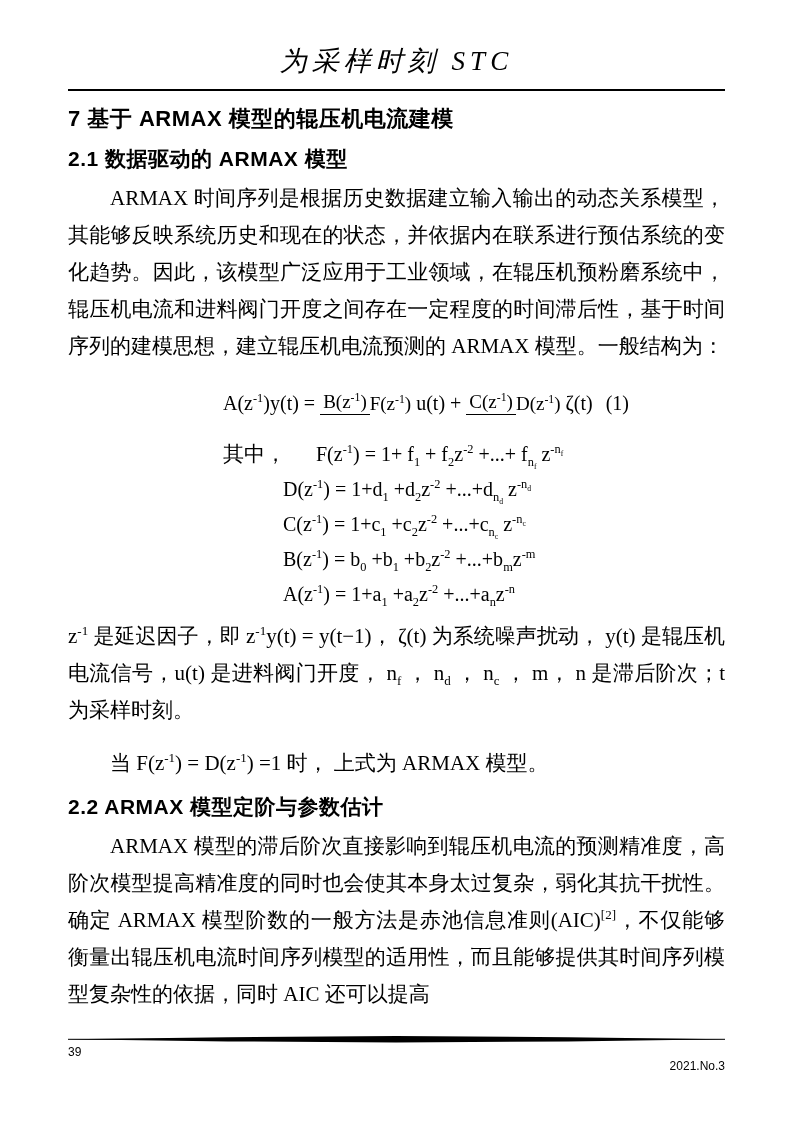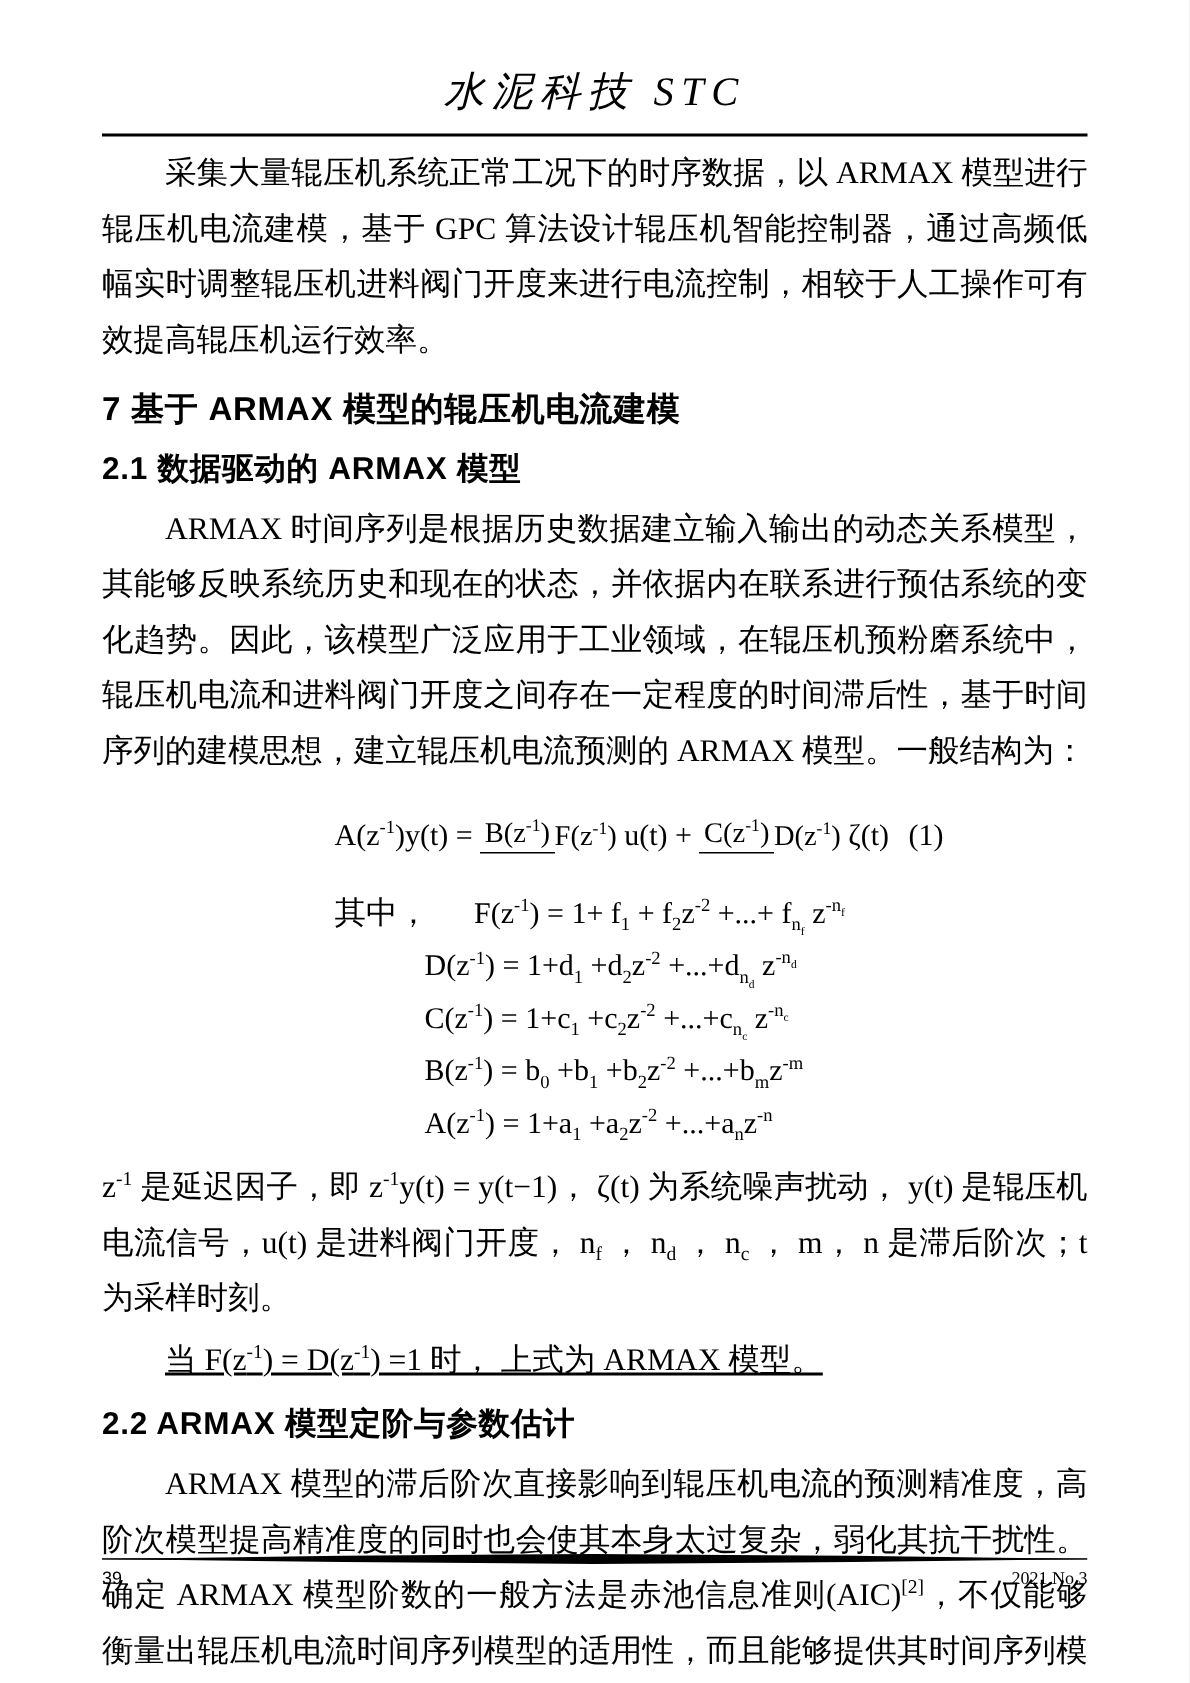--- a/index.html
+++ b/index.html
@@ -57,47 +57,46 @@
     vertical-align:middle; margin:0 5px; font-size:19px; line-height:22px;
   }
   .frac .num { border-bottom:1.5px solid #000; padding:0 3px 1px 3px; }
   .frac .den { padding-top:1px; }
   .eq-number { margin-left:auto; margin-right:96px; font-size:20px; }
   .eq-row { line-height:35px; white-space:nowrap; }
   .where-row { padding-left:155px; }
   .where-label { margin-right:30px; font-size:21px; }
   .poly-row { padding-left:215px; }
 
-  .condition-para { margin-top:4px;text-decoration:underline; }
+  .condition-para { margin-top:16px; }
 
   
   .footer {
     position:absolute; left:68px; right:68px; top:1036px;
   }
   .footer-rule-svg { display:block; width:100%; height:7px; }
   .footer-row {
     position:relative; margin-top:2px;
     font-family:"Liberation Sans","DejaVu Sans",sans-serif;
     font-size:12px; line-height:15px;
   }
   .page-number { display:block; text-align:left; }
-  .issue-label { position:absolute; right:0; top:0;font-family:Liberation Serif, serif; }
+  .issue-label { position:absolute; right:0; top:14px; }
 </style>
 </head>
 <body>
 
 <div class="page">
   <div class="content">
 
     <div class="journal-header">
-      <div class="journal-title">水泥科技 STC</div>
+      <div class="journal-title">为采样时刻 STC</div>
       <hr class="header-rule">
     </div>
 
-    <p class="para">采集大量辊压机系统正常工况下的时序数据，以 ARMAX 模型进行辊压机电流建模，基于 GPC 算法设计辊压机智能控制器，通过高频低幅实时调整辊压机进料阀门开度来进行电流控制，相较于人工操作可有效提高辊压机运行效率。</p>
 
     <h2 class="sec">7 基于 ARMAX 模型的辊压机电流建模</h2>
 
     <h3 class="sec">2.1 数据驱动的 ARMAX 模型</h3>
 
     <p class="para">ARMAX 时间序列是根据历史数据建立输入输出的动态关系模型，其能够反映系统历史和现在的状态，并依据内在联系进行预估系统的变化趋势。因此，该模型广泛应用于工业领域，在辊压机预粉磨系统中，辊压机电流和进料阀门开度之间存在一定程度的时间滞后性，基于时间序列的建模思想，建立辊压机电流预测的 ARMAX 模型。一般结构为：</p>
 
     <div class="eq-block">
 
       <div class="eq1-row">

